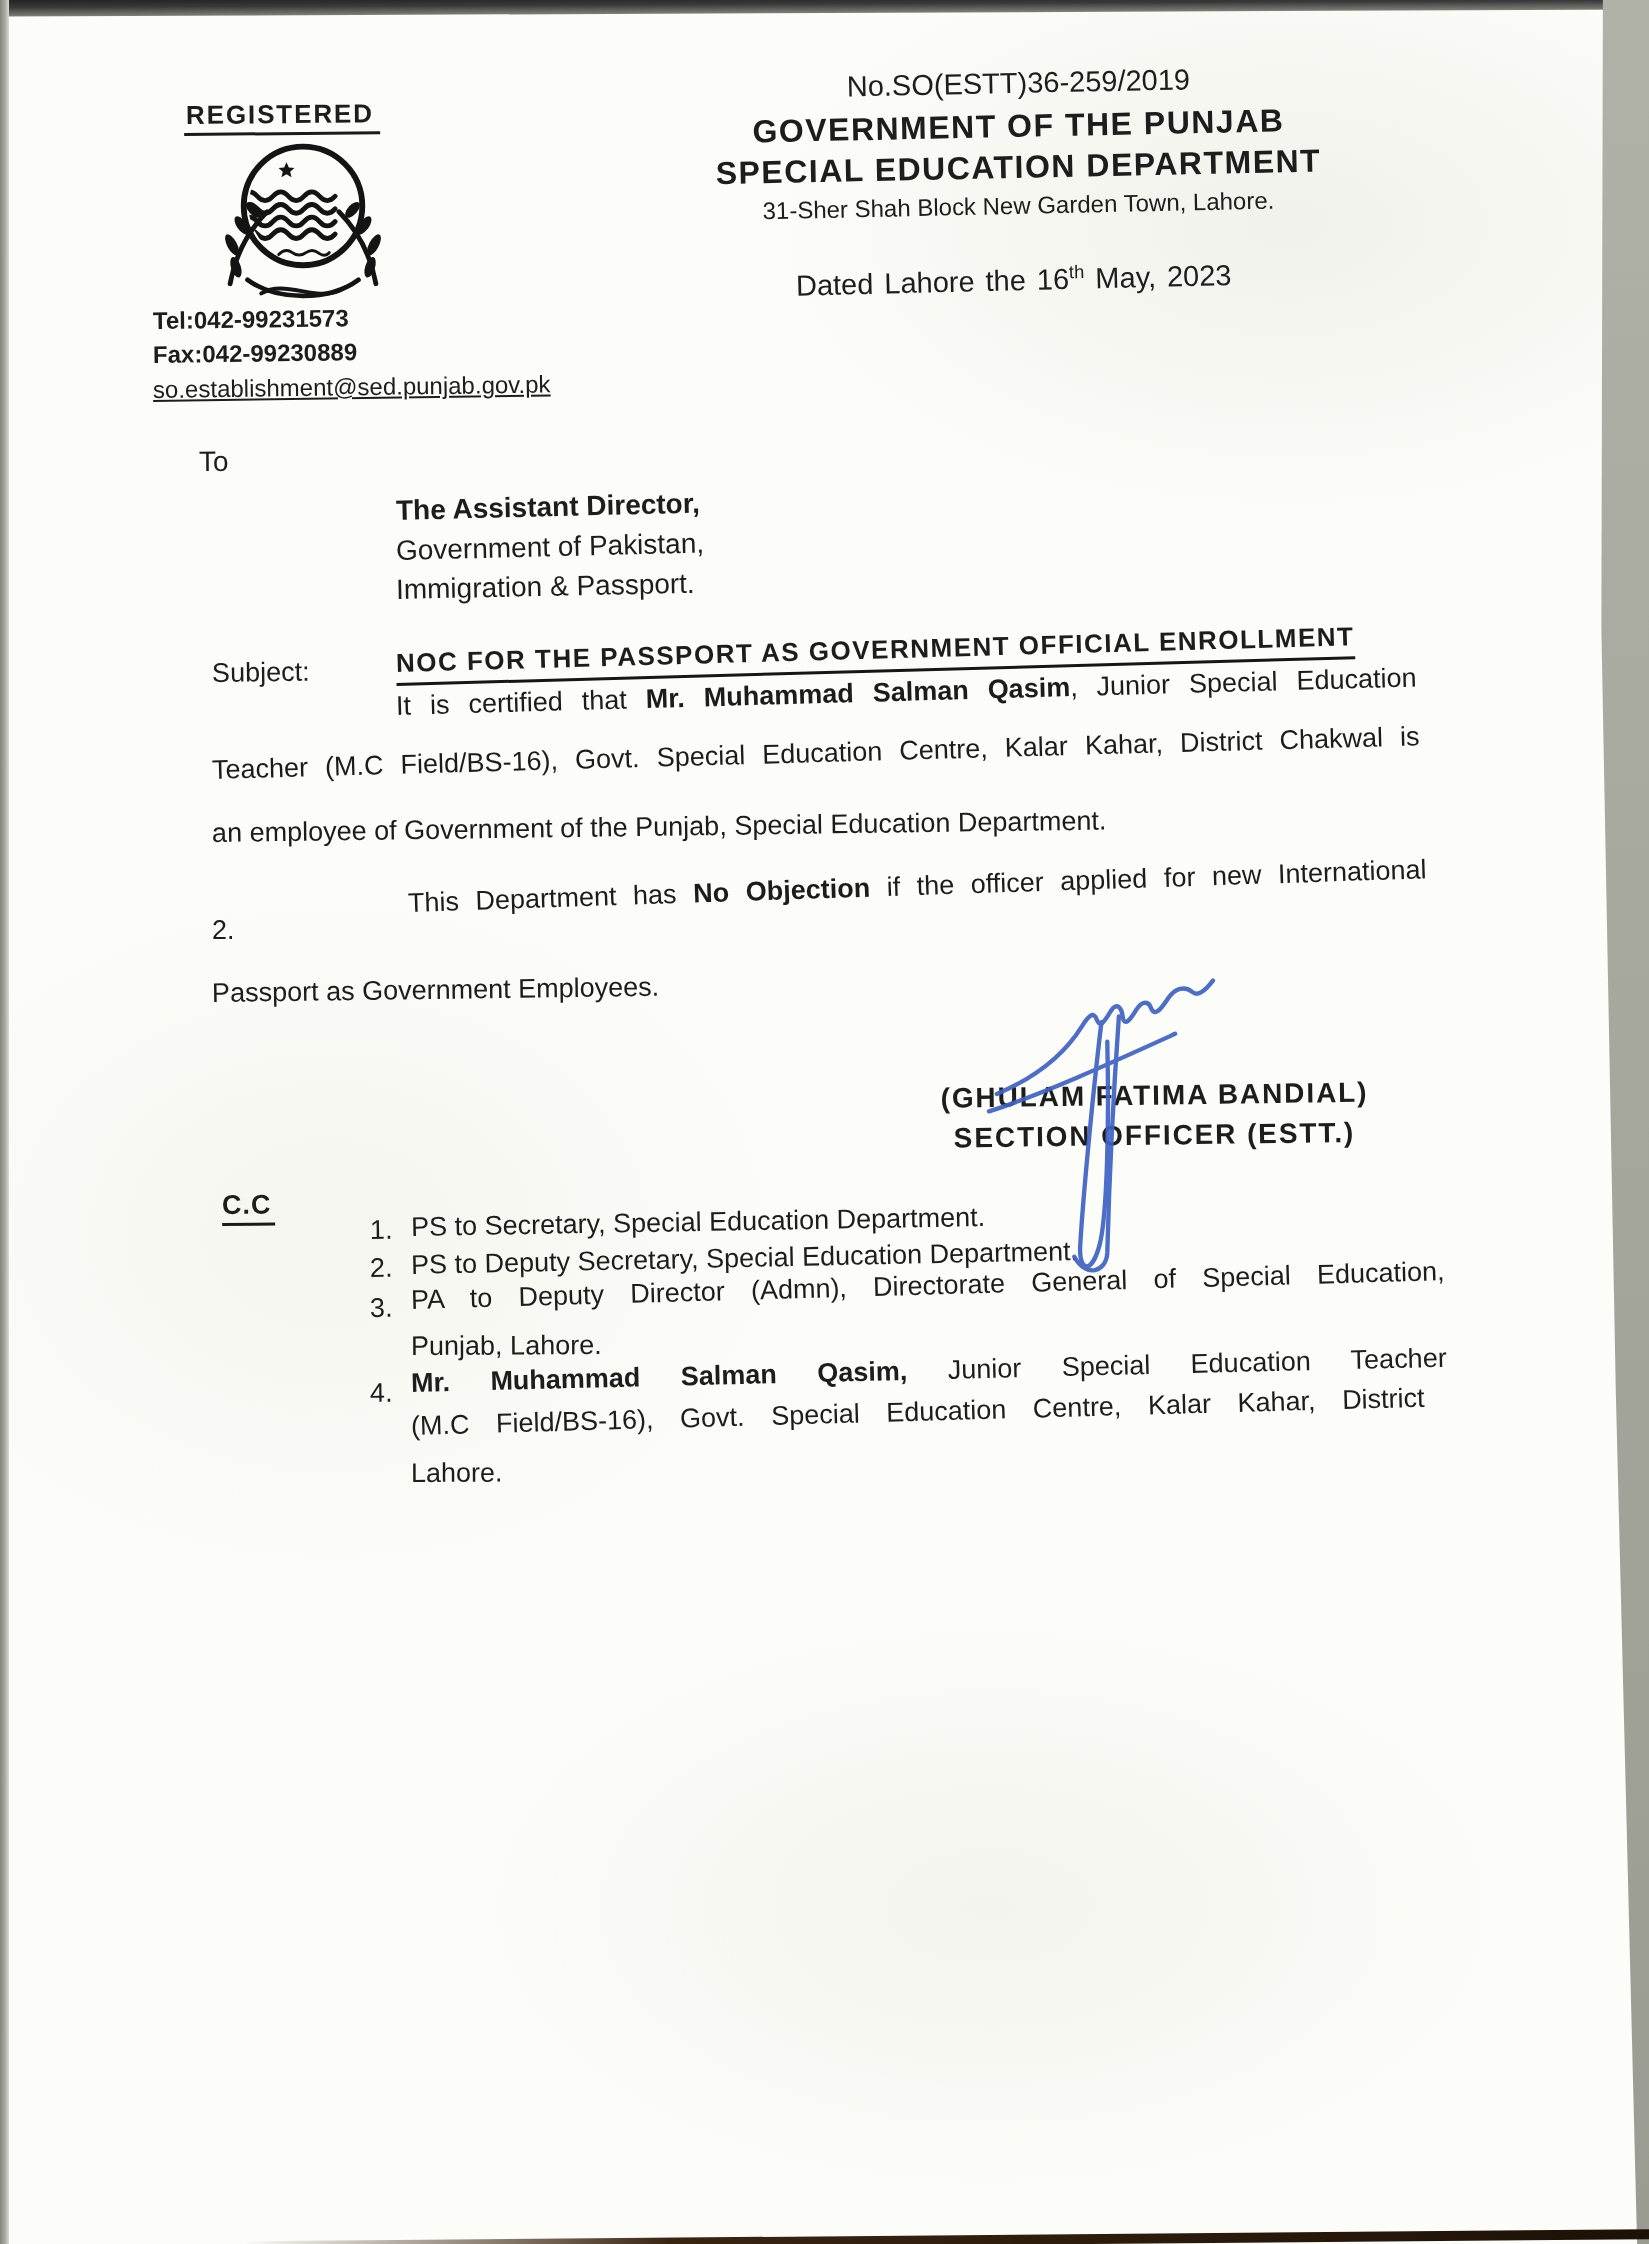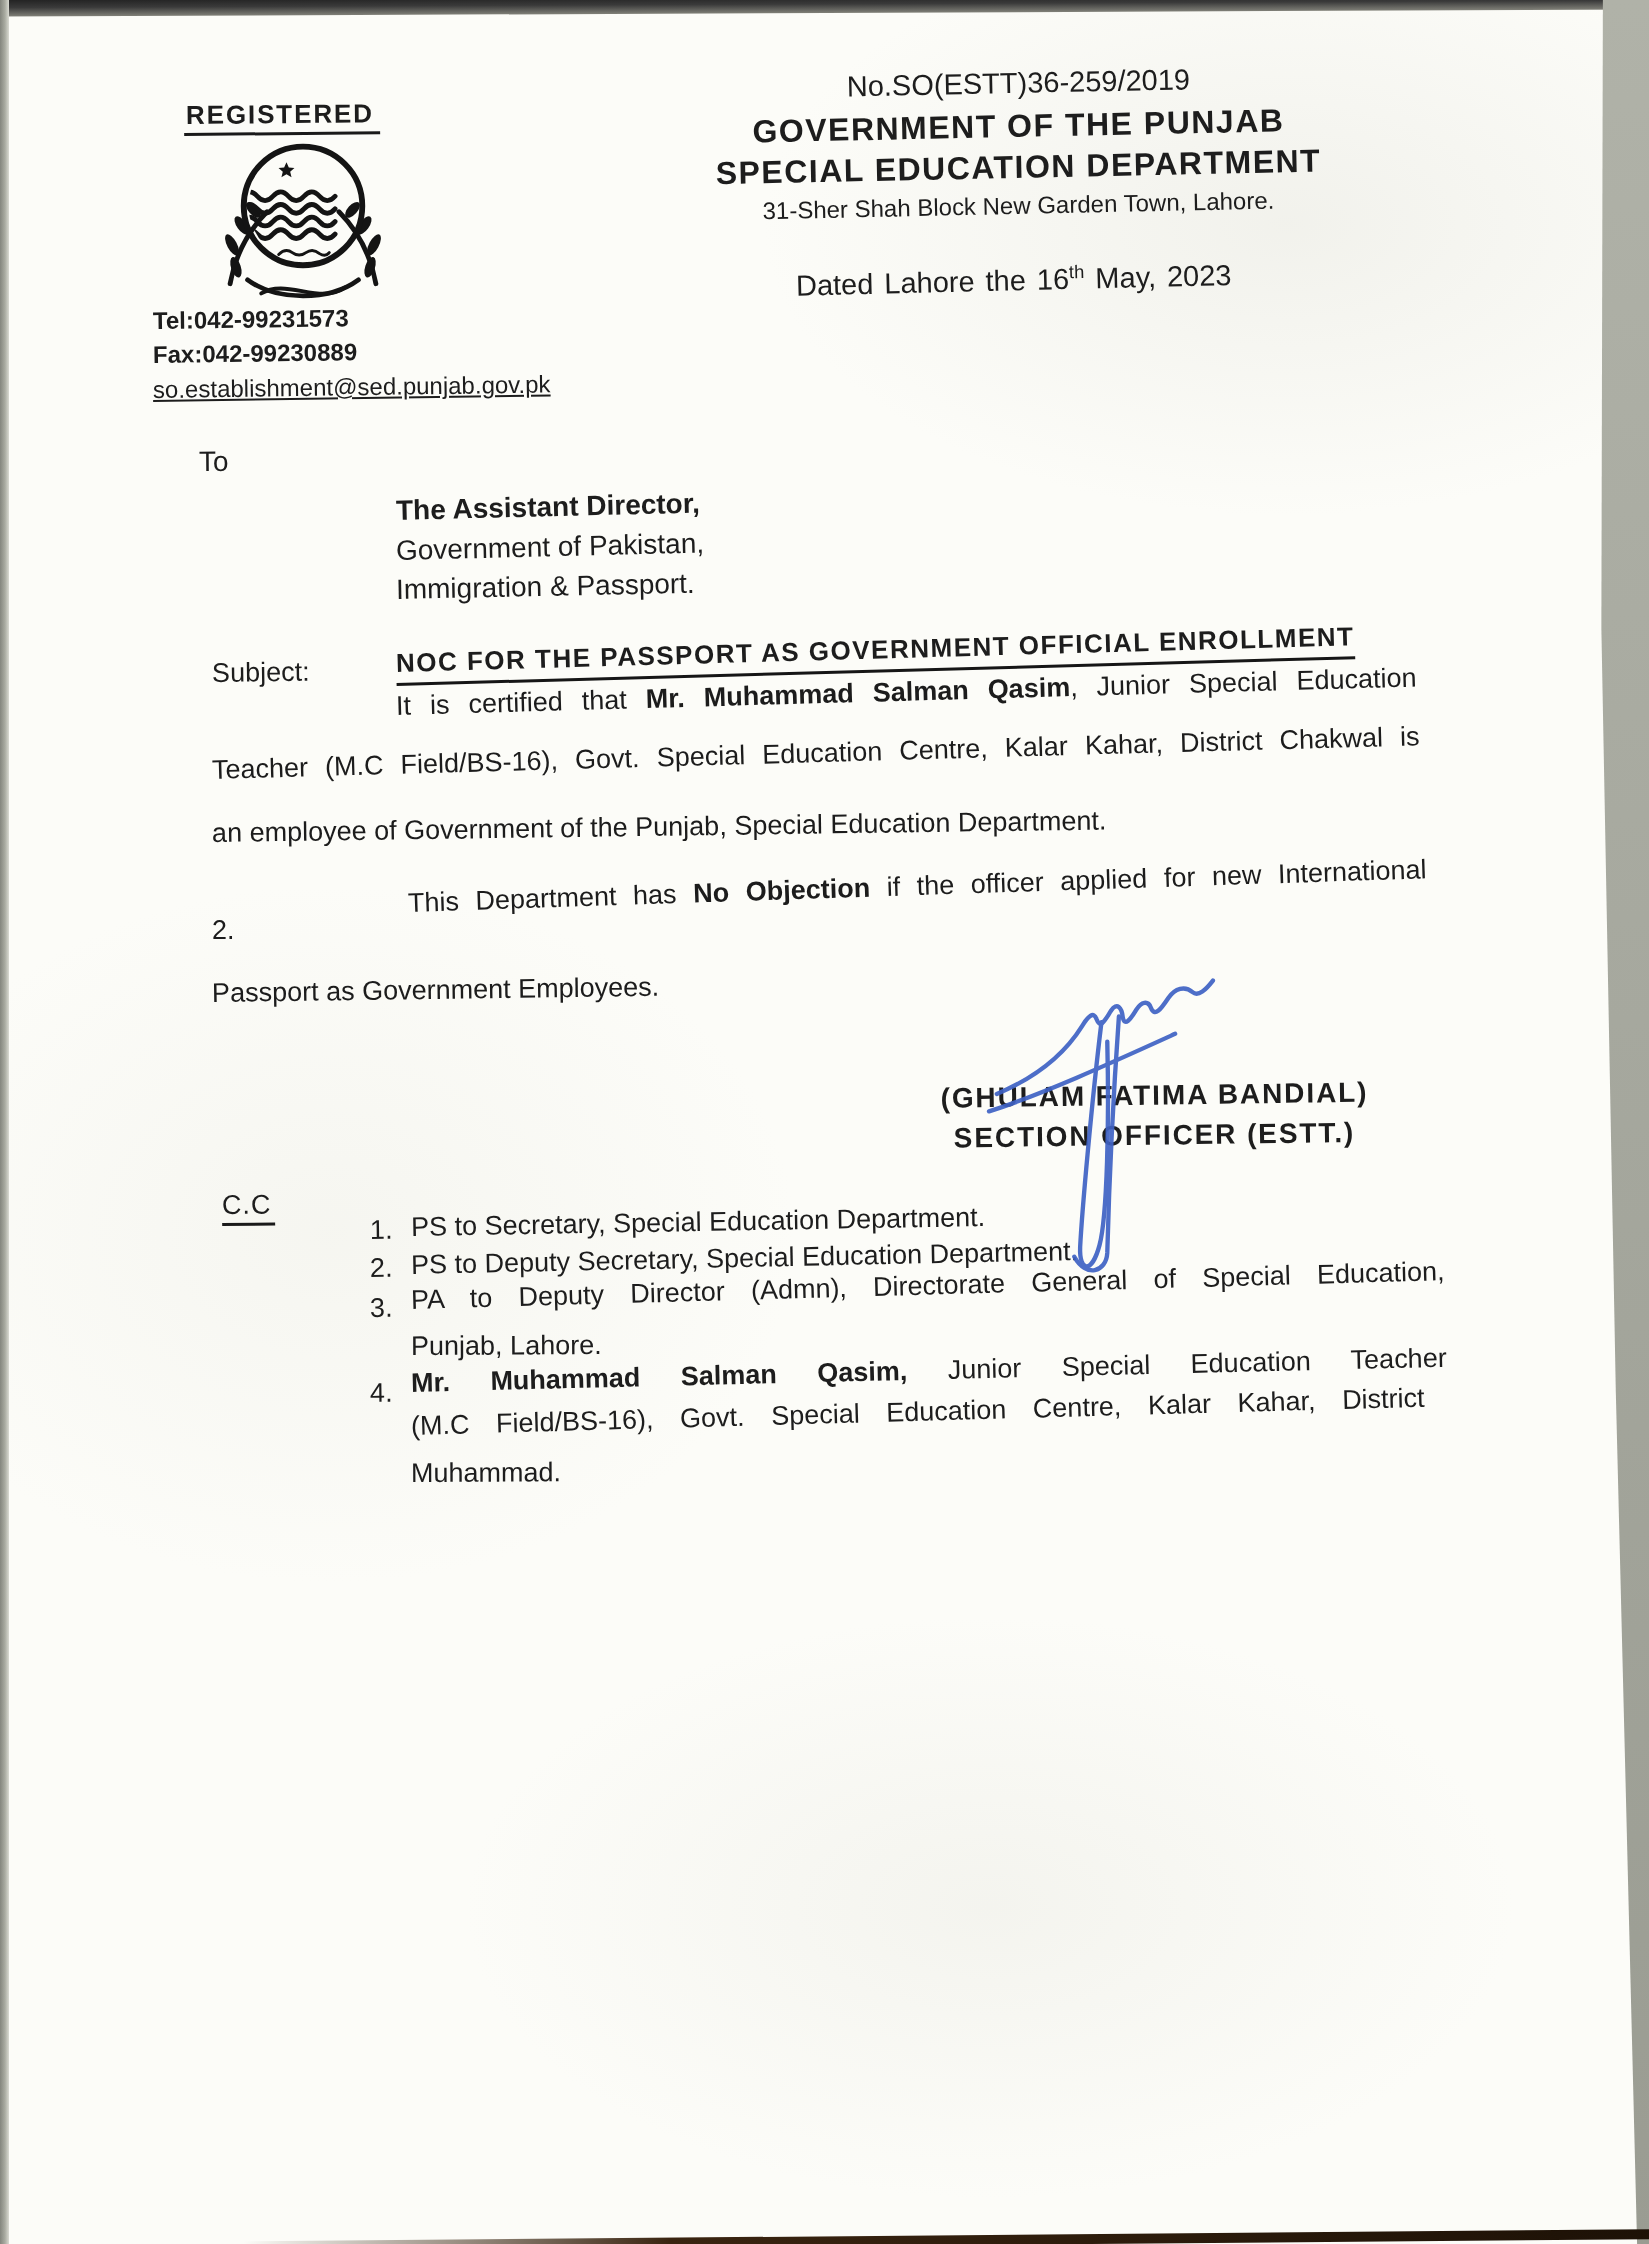--- a/index.html
+++ b/index.html
@@ -55,21 +55,21 @@
   .contact{font-size:24px;font-weight:bold;}
   .email{font-size:24px;text-decoration:underline;font-weight:normal;}
 
   .body-txt{font-size:27px;color:#1c1c1c;}
   .addr-to{font-size:28px;}
   .subj-label{font-size:27px;}
   .subj-title{font-size:26px;font-weight:bold;letter-spacing:1.5px;
     border-bottom:3.9px solid #161616;padding-bottom:4.9px;}
 
   .sig-name{font-size:28px;font-weight:bold;letter-spacing:1.9px;text-align:center;}
-  .cc-label{font-size:27px;font-weight:normal;letter-spacing:1px;
+  .cc-label{font-size:27px;font-weight:bold;letter-spacing:1px;
     border-bottom:3.9px solid #1a1a1a;padding:0 3.9px 2.9px 0;}
   .cc-item{font-size:27px;}
 
   svg{display:block;}
 </style>
 </head>
 <body>
 
 <div class="page">
 
@@ -175,21 +175,21 @@
   <div class="abs cc-item t08" style="left:370px;top:1253px;">2.</div>
   <div class="abs cc-item t12" style="left:411px;top:1250px;">PS to Deputy Secretary, Special Education Department.</div>
 
   <div class="abs cc-item t08" style="left:370px;top:1293px;">3.</div>
   <div class="abs cc-item j t16" style="left:411px;top:1285px;width:1034px;">PA to Deputy Director (Admn), Directorate General of Special Education,</div>
   <div class="abs cc-item t03" style="left:411px;top:1331px;">Punjab, Lahore.</div>
 
   <div class="abs cc-item t08" style="left:370px;top:1378px;">4.</div>
   <div class="abs cc-item j t14" style="left:411px;top:1368px;width:1036px;"><span class="b">Mr. Muhammad Salman Qasim,</span><span> Junior Special Education Teacher</span></div>
   <div class="abs cc-item j t16" style="left:411px;top:1411px;width:1014px;">(M.C Field/BS-16), Govt. Special Education Centre, Kalar Kahar, District</div>
-  <div class="abs cc-item t03" style="left:411px;top:1458px;">Muhammad.</div>
+  <div class="abs cc-item t03" style="left:411px;top:1458px;">Lahore.</div>
 
   <div class="edge-top"></div>
   <div class="edge-left"></div>
   <div class="edge-right"></div>
   <div class="edge-bottom"></div>
 
 </div>
 
 
 </body></html>

